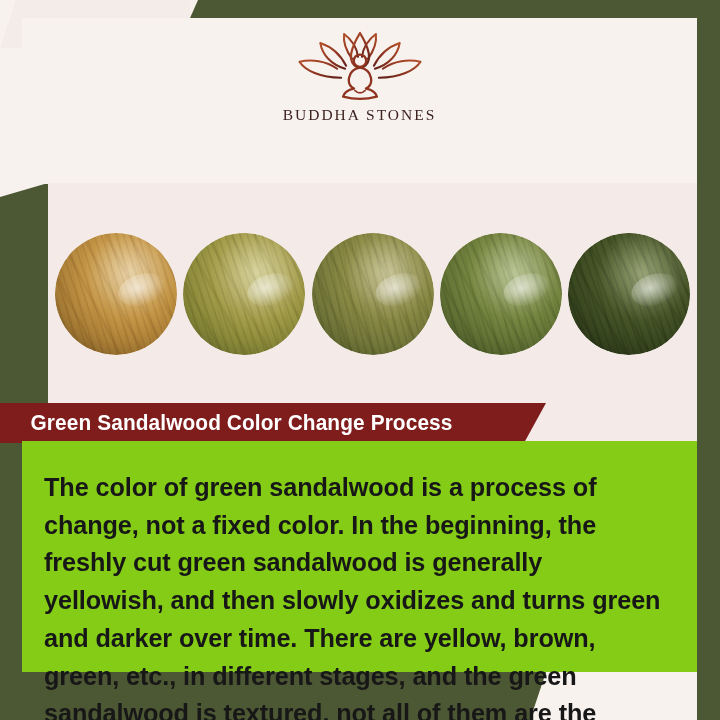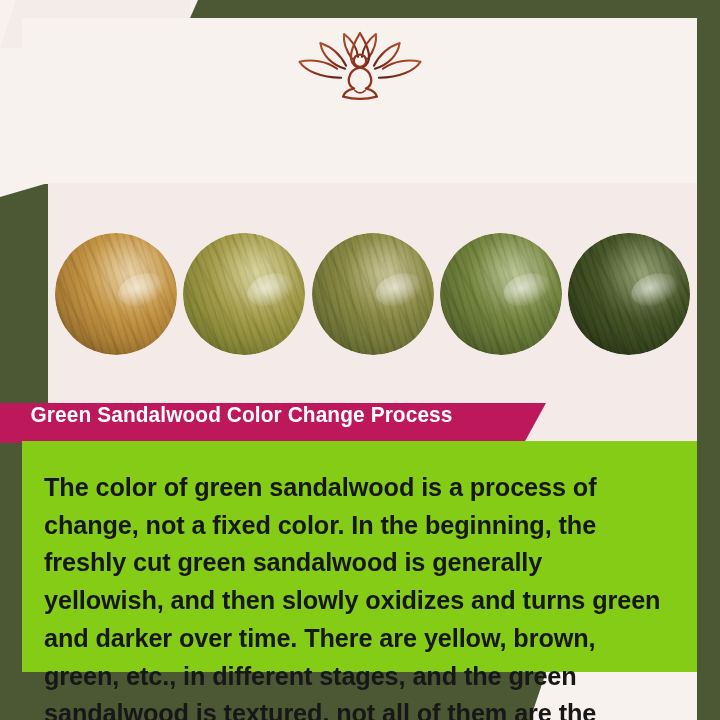--- a/index.html
+++ b/index.html
@@ -143,24 +143,24 @@
                 rgba(255,255,255,.30) 0%,
                 rgba(255,255,255,0) 42%,
                 rgba(0,0,0,.10) 72%,
                 rgba(0,0,0,.34) 100%);
   }
 
   
   #section-banner {
     position: absolute;
     left: 0; top: 403px; width: 546px; height: 40px;
-    background: #be185d;
+    background: #7f1d1d;
     -webkit-clip-path: polygon(0 0, 100% 0, calc(100% - 22px) 100%, 0 100%);
     clip-path: polygon(0 0, 100% 0, calc(100% - 22px) 100%, 0 100%);
-    display: flex; align-items: flex-start;
+    display: flex; align-items: center;
   }
   #section-title {
     margin-left: 24px;
     font-family: "Liberation Sans Narrow", "Liberation Sans", sans-serif;
     font-size: 21.5px;
     font-weight: 700;
     color: #ffffff;
     letter-spacing: 0.1px;
     transform: scaleX(0.97);
     white-space: nowrap;
@@ -239,20 +239,21 @@
         <path d="M150 6 C138 26 130 44 132 58 C134 70 142 76 150 76 C158 76 166 70 168 58 C170 44 162 26 150 6 Z" fill="none" stroke="url(#pl)" stroke-width="4.4" stroke-linejoin="round"></path>
 
         <circle cx="150" cy="62" r="12.5" fill="none" stroke="#8e3420" stroke-width="4.6"></circle>
 
         <path d="M150 76 C138 78 130 86 128 96 C126 106 130 114 138 118
                  C128 120 118 126 116 134 C138 140 162 140 184 134
                  C182 126 172 120 162 118 C170 114 174 106 172 96
                  C170 86 162 78 150 76 Z" fill="none" stroke="#8e3420" stroke-width="4.6" stroke-linejoin="round"></path>
         <path d="M140 122 C146 128 154 128 160 122" fill="none" stroke="#8e3420" stroke-width="3.6" stroke-linecap="round"></path>
       </svg>
+      <div id="logo-wordmark">BUDDHA STONES</div>
     </div>
 
   </div>
 
   <div id="bead-panel">
     <div id="bead-row">
         <div class="bead">
           <div class="body" style="background: radial-gradient(circle at 60% 32%, rgb(223, 192, 131) 0%, rgb(199, 154, 74) 34%, rgb(185, 138, 60) 64%, rgb(138, 101, 38) 100%);"></div>
           <div class="grain" style="background: repeating-linear-gradient(78deg, rgba(0, 0, 0, 0) 0px, rgba(0, 0, 0, 0) 2px, rgba(156, 116, 48, 0.333) 2.6px, rgba(156, 116, 48, 0.333) 3.6px, rgba(0, 0, 0, 0) 4.4px, rgba(0, 0, 0, 0) 7px), repeating-linear-gradient(84deg, rgba(0, 0, 0, 0) 0px, rgba(0, 0, 0, 0) 5px, rgba(223, 192, 131, 0.267) 5.6px, rgba(223, 192, 131, 0.267) 7px, rgba(0, 0, 0, 0) 8px, rgba(0, 0, 0, 0) 13px), repeating-linear-gradient(69deg, rgba(0, 0, 0, 0) 0px, rgba(0, 0, 0, 0) 9px, rgba(138, 101, 38, 0.227) 9.8px, rgba(138, 101, 38, 0.227) 11.6px, rgba(0, 0, 0, 0) 13px, rgba(0, 0, 0, 0) 21px); transform: rotate(-6deg);"></div>
           <div class="shade"></div>

